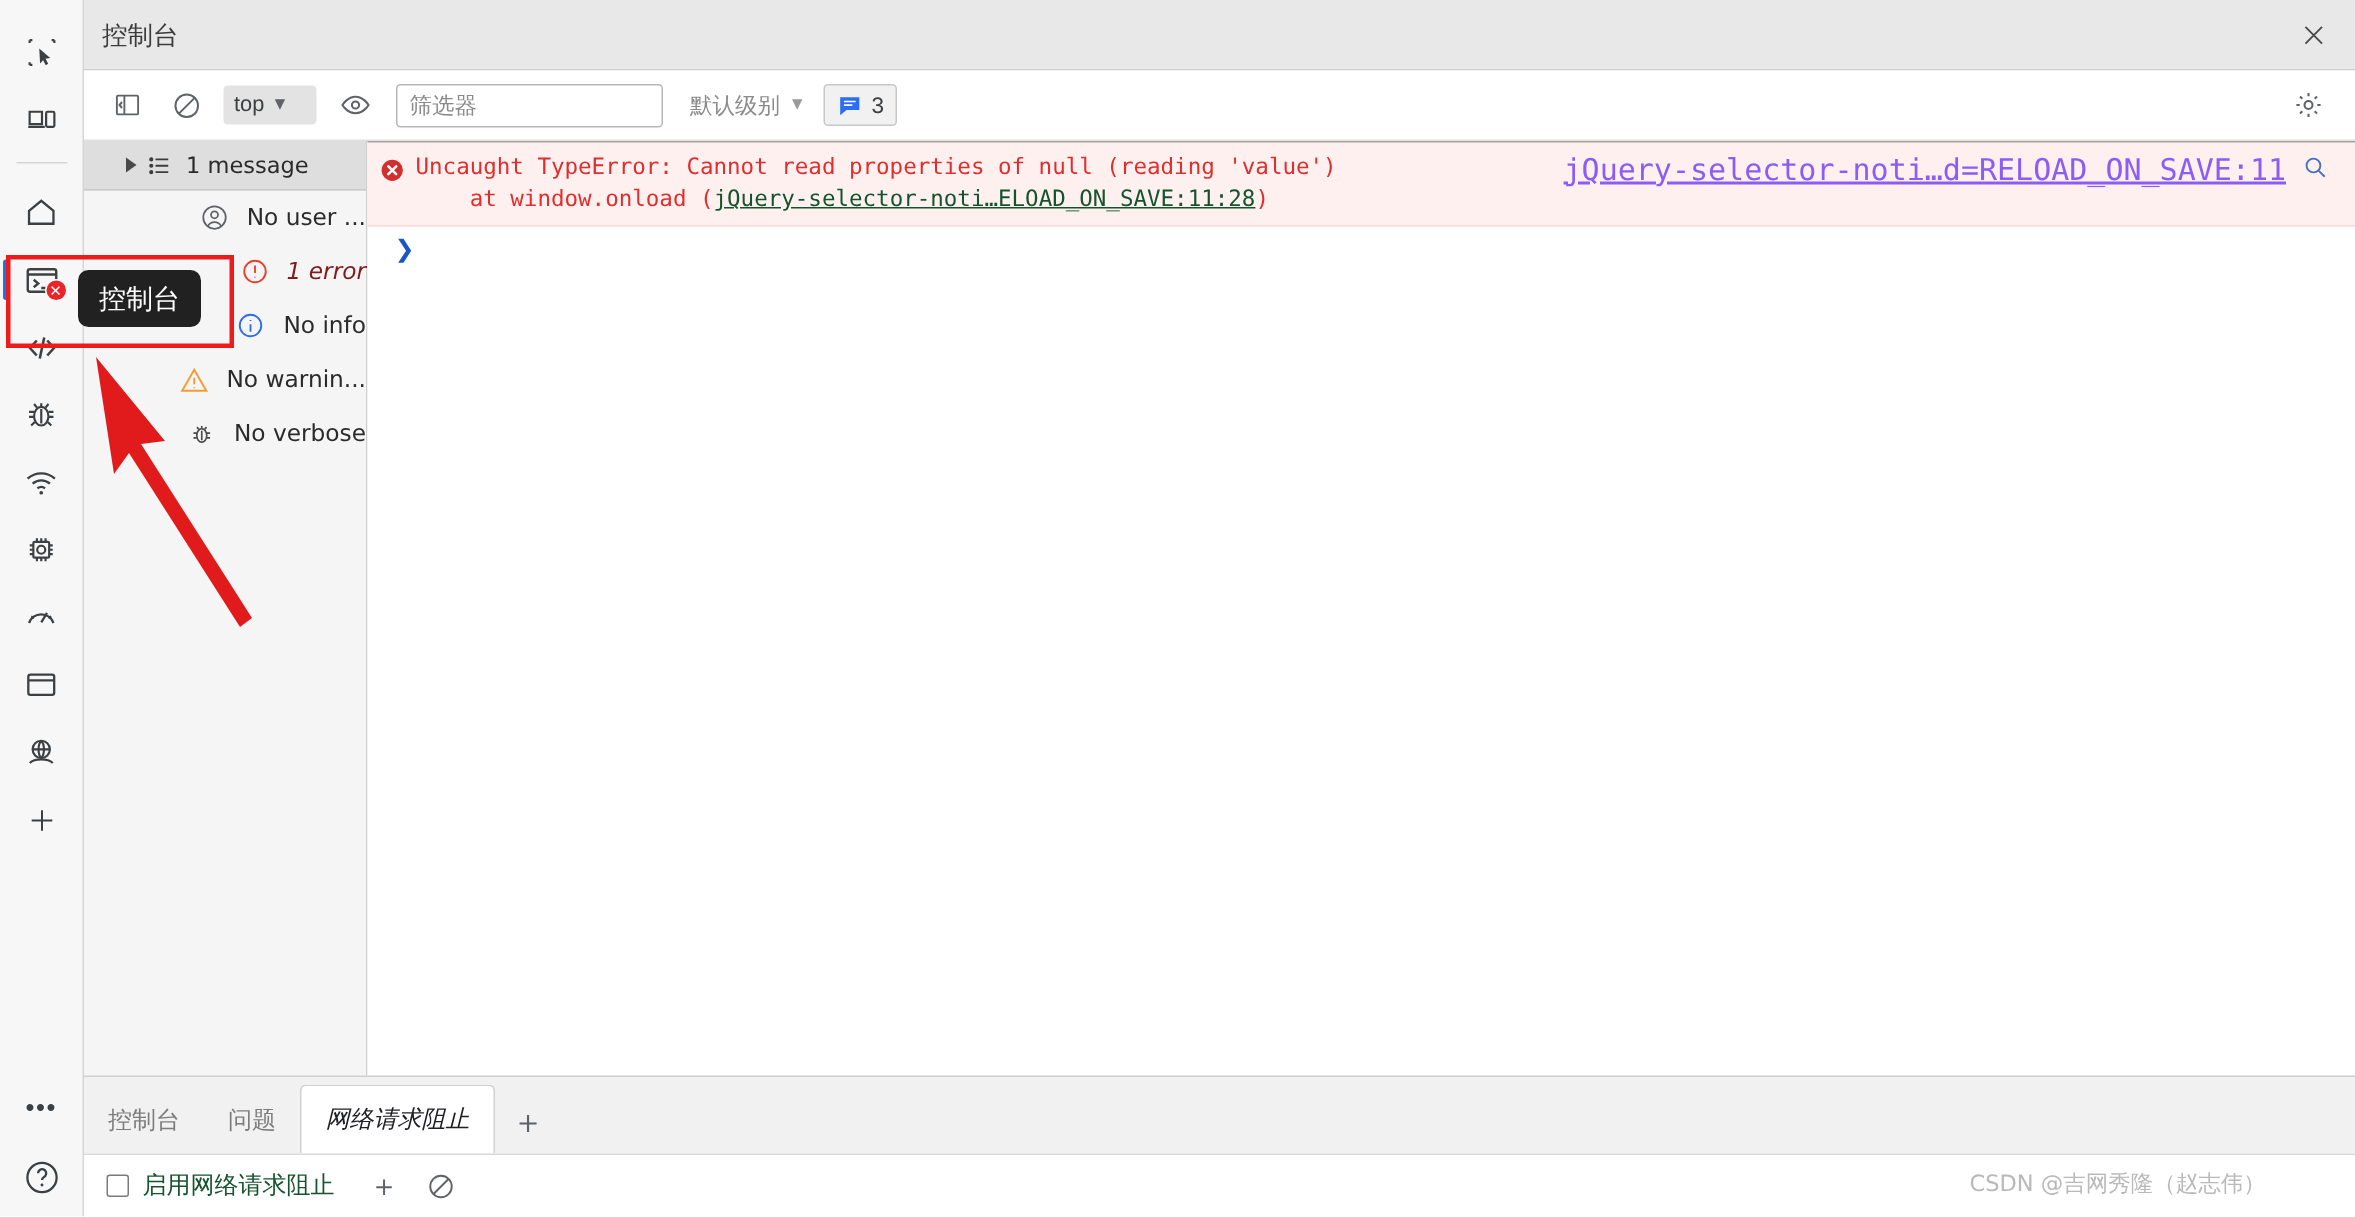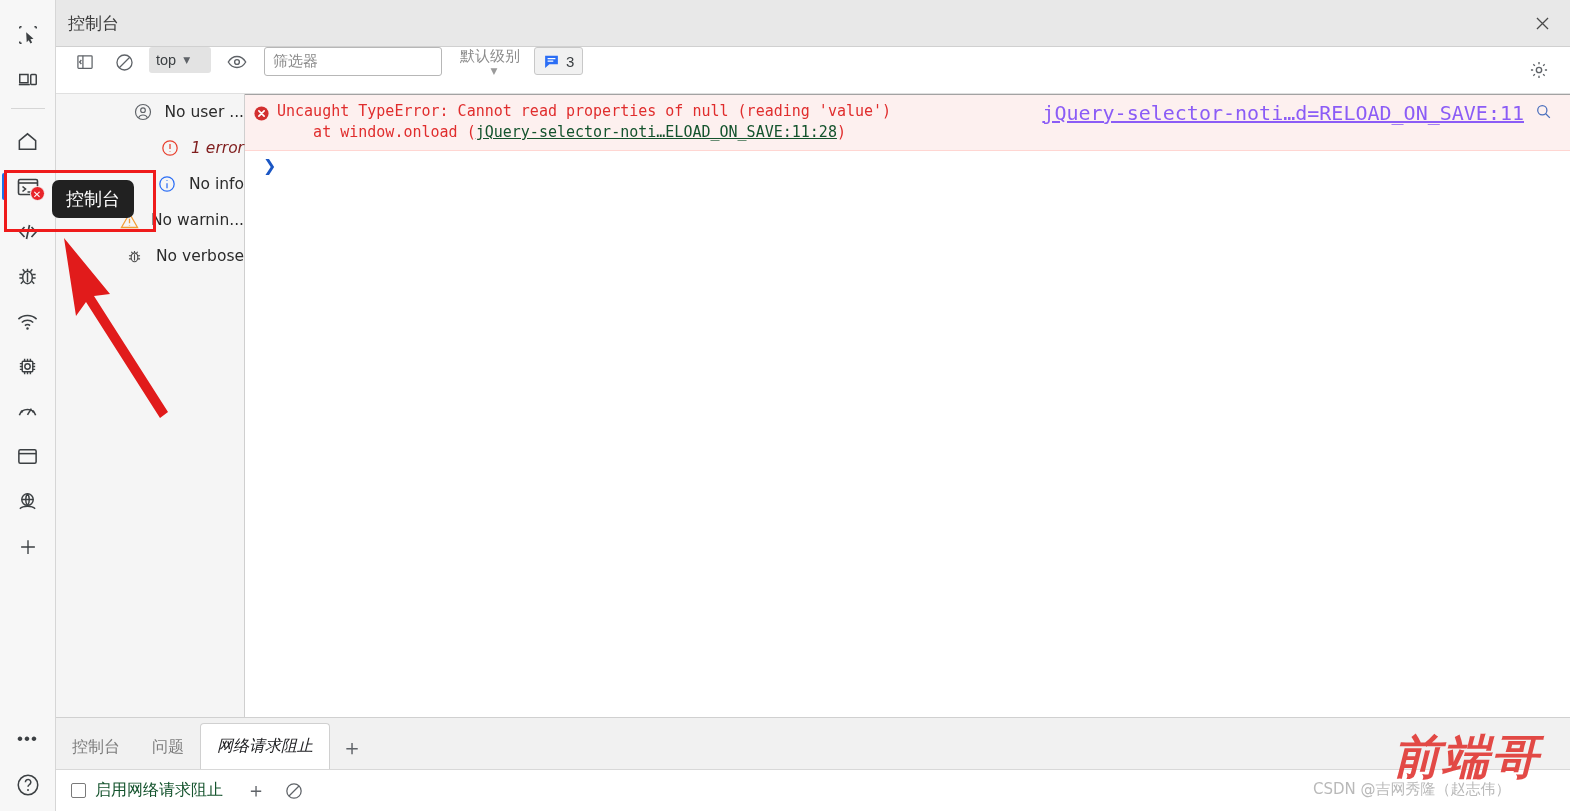--- a/index.html
+++ b/index.html
@@ -63,21 +63,21 @@
     color: #4a4a4a; font-size: 20px;
     font-family: "DejaVu Sans", sans-serif;
   }
 
   
   .toolbar {
     position: absolute; left: 56px; top: 47px;
     width: 1514px; height: 47px;
     background: #ffffff;
     border-bottom: 1px solid #e0e0e0;
-    display: flex; 
+    display: flex; align-items: center;
   }
   .tb-btn {
     width: 34px; height: 30px;
     display: flex; align-items: center; justify-content: center;
     color: #5f6368; margin-left: 5px;
   }
   .tb-btn:first-child { margin-left: 12px; }
   .tb-select {
     height: 26px; min-width: 62px; margin-left: 8px;
     background: #e3e3e3; border-radius: 3px;
@@ -93,21 +93,20 @@
     margin-left: 10px; width: 178px; height: 29px;
     border: 1px solid #b7b7b7; border-radius: 3px; background: #fff;
     display: flex; align-items: center; padding: 0 8px;
     color: #8a8a8a; font-size: 15px;
     font-family: "DejaVu Sans", sans-serif;
   }
   .tb-level {
     margin-left: 18px; display: flex; align-items: center;
     color: #8b8b8b; font-size: 15px;
     font-family: "DejaVu Sans", sans-serif;
-    flex-direction: column;
   }
   .tb-level .caret {
     margin-left: 8px; font-size: 9px; color: #9a9a9a;
     font-family: "DejaVu Sans", sans-serif;
   }
   .tb-msgbtn {
     margin-left: 14px; height: 28px;
     border: 1px solid #c8c8c8; border-radius: 3px; background: #f1f1f1;
     display: flex; align-items: center; gap: 6px; padding: 0 8px;
     font-size: 15px; color: #3c4043;
@@ -450,20 +449,32 @@
 
     <div class="tb-gear">
       <svg width="22" height="22" viewBox="0 0 24 24" fill="none" stroke="currentColor" stroke-width="1.5">
         <circle cx="12" cy="12" r="2.9"></circle>
         <path d="M12 3.2v2.4M12 18.4v2.4M20.8 12h-2.4M5.6 12H3.2M18.2 5.8l-1.7 1.7M7.5 16.5l-1.7 1.7M18.2 18.2l-1.7-1.7M7.5 7.5L5.8 5.8"></path>
       </svg>
     </div>
   </div>
 
   <div class="side">
+    <div class="side-header">
+      <span class="tri"></span>
+      <span style="display:flex;margin-left:14px">
+        <svg width="17" height="17" viewBox="0 0 24 24" fill="none" stroke="#3c3c3c" stroke-width="1.7">
+          <path d="M8 6h12M8 12h12M8 18h12"></path>
+          <circle cx="4" cy="6" r="1.1" fill="#3c3c3c"></circle>
+          <circle cx="4" cy="12" r="1.1" fill="#3c3c3c"></circle>
+          <circle cx="4" cy="18" r="1.1" fill="#3c3c3c"></circle>
+        </svg>
+      </span>
+      <span>1 message</span>
+    </div>
 
     <div class="side-item">
       <span class="ic">
         <svg width="20" height="20" viewBox="0 0 24 24" fill="none" stroke="#5f6368" stroke-width="1.4">
           <circle cx="12" cy="12" r="9"></circle>
             <circle cx="12" cy="9.8" r="2.8"></circle>
           <path d="M6.6 19a6 6 0 0110.8 0"></path>
         </svg>
       </span>
       <span>No user ...</span>
@@ -568,16 +579,15 @@
   <div class="tooltip">
     <span>控制台</span>
   </div>
 
   <svg class="arrow-svg" width="1570" height="811">
     <g fill="#e11b1b">
       <polygon points="64,238 110,294 94,296 168,412 160,418 86,302 76,316"></polygon>
     </g>
   </svg>
 
-  <div class="wm">前端哥</div>
   <div class="csdn">CSDN @吉网秀隆（赵志伟）</div>
 
 </div>
 
 </body></html>

